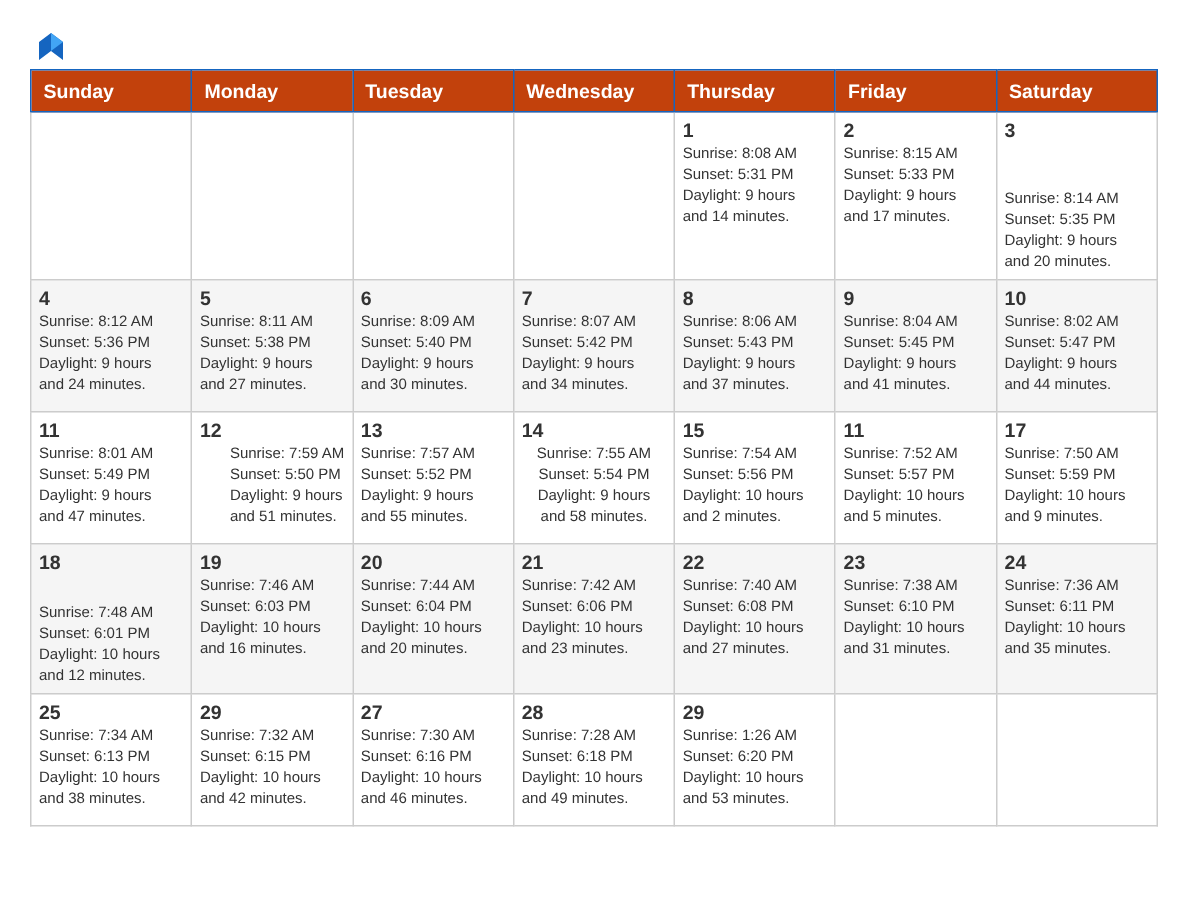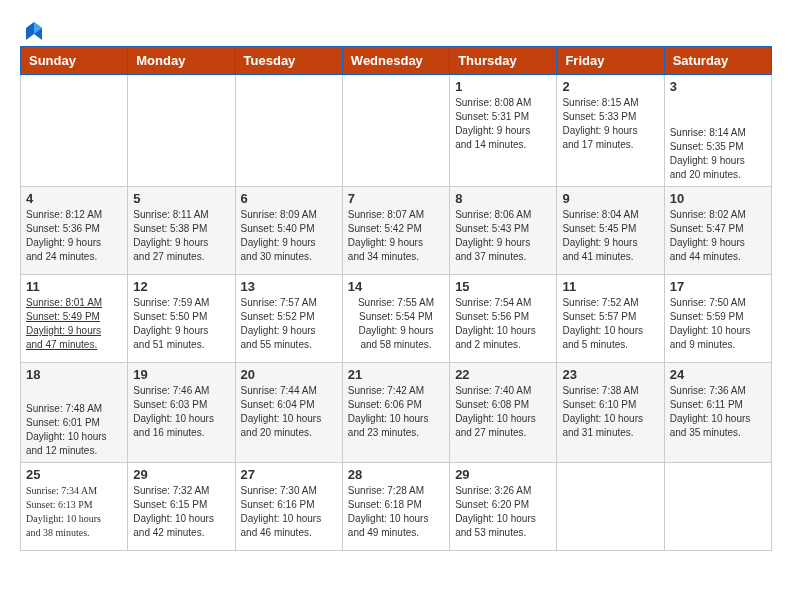--- a/index.html
+++ b/index.html
@@ -202,28 +202,28 @@
           <span class="day-number">10</span>
           <div class="day-info" style="white-space: pre-line;">Sunrise: 8:02 AM
 Sunset: 5:47 PM
 Daylight: 9 hours
 and 44 minutes.</div>
         </td>
       </tr>
       <tr class="row-white">
         <td>
           <span class="day-number">11</span>
-          <div class="day-info" style="white-space: pre-line; text-decoration: underline;">Sunrise: 8:01 AM
+          <div class="day-info" style="white-space: pre-line;">Sunrise: 8:01 AM
 Sunset: 5:49 PM
 Daylight: 9 hours
 and 47 minutes.</div>
         </td>
         <td>
           <span class="day-number">12</span>
-          <div class="day-info" style="white-space: pre-line;">Sunrise: 7:59 AM
+          <div class="day-info" style="white-space: pre-line; margin-left: 20px;">Sunrise: 7:59 AM
 Sunset: 5:50 PM
 Daylight: 9 hours
 and 51 minutes.</div>
         </td>
         <td>
           <span class="day-number">13</span>
           <div class="day-info" style="white-space: pre-line;">Sunrise: 7:57 AM
 Sunset: 5:52 PM
 Daylight: 9 hours
 and 55 minutes.</div>
@@ -304,21 +304,21 @@
           <span class="day-number">24</span>
           <div class="day-info" style="white-space: pre-line;">Sunrise: 7:36 AM
 Sunset: 6:11 PM
 Daylight: 10 hours
 and 35 minutes.</div>
         </td>
       </tr>
       <tr class="row-white">
         <td>
           <span class="day-number">25</span>
-          <div class="day-info" style="white-space: pre-line; font-family: Liberation Serif, serif;">Sunrise: 7:34 AM
+          <div class="day-info" style="white-space: pre-line;">Sunrise: 7:34 AM
 Sunset: 6:13 PM
 Daylight: 10 hours
 and 38 minutes.</div>
         </td>
         <td>
           <span class="day-number">29</span>
           <div class="day-info" style="white-space: pre-line;">Sunrise: 7:32 AM
 Sunset: 6:15 PM
 Daylight: 10 hours
 and 42 minutes.</div>
@@ -332,21 +332,21 @@
         </td>
         <td>
           <span class="day-number">28</span>
           <div class="day-info" style="white-space: pre-line;">Sunrise: 7:28 AM
 Sunset: 6:18 PM
 Daylight: 10 hours
 and 49 minutes.</div>
         </td>
         <td>
           <span class="day-number">29</span>
-          <div class="day-info" style="white-space: pre-line;">Sunrise: 3:26 AM
+          <div class="day-info" style="white-space: pre-line;">Sunrise: 1:26 AM
 Sunset: 6:20 PM
 Daylight: 10 hours
 and 53 minutes.</div>
         </td>
         <td class="empty-cell"></td>
         <td class="empty-cell"></td>
       </tr>
     </tbody>
 </table>
 

